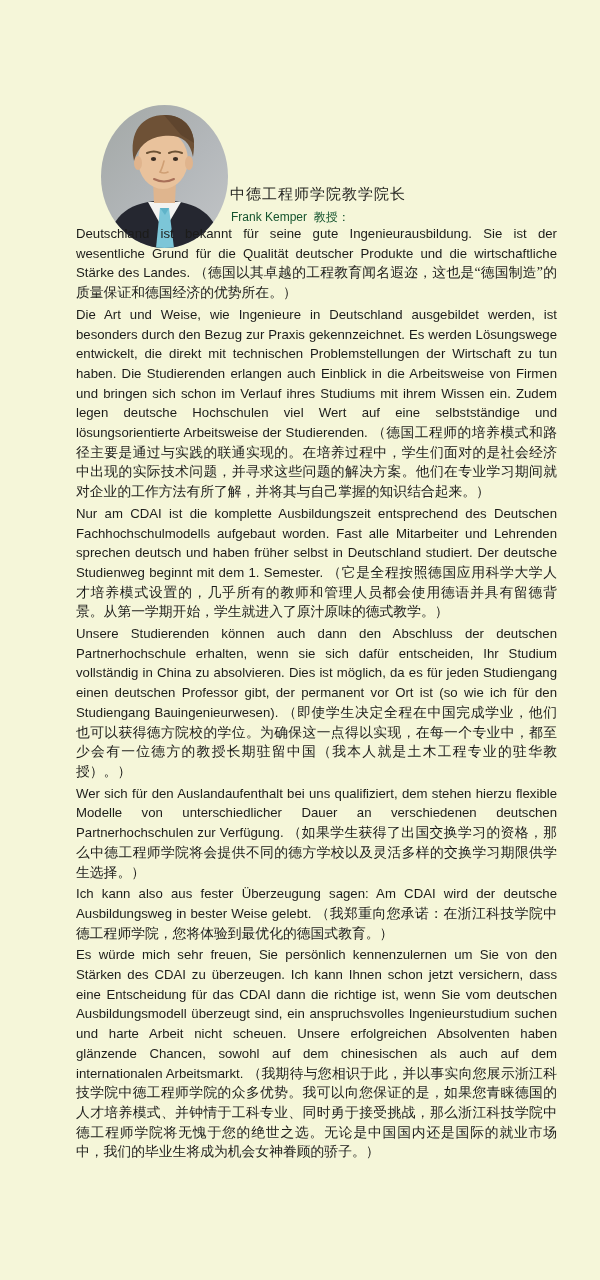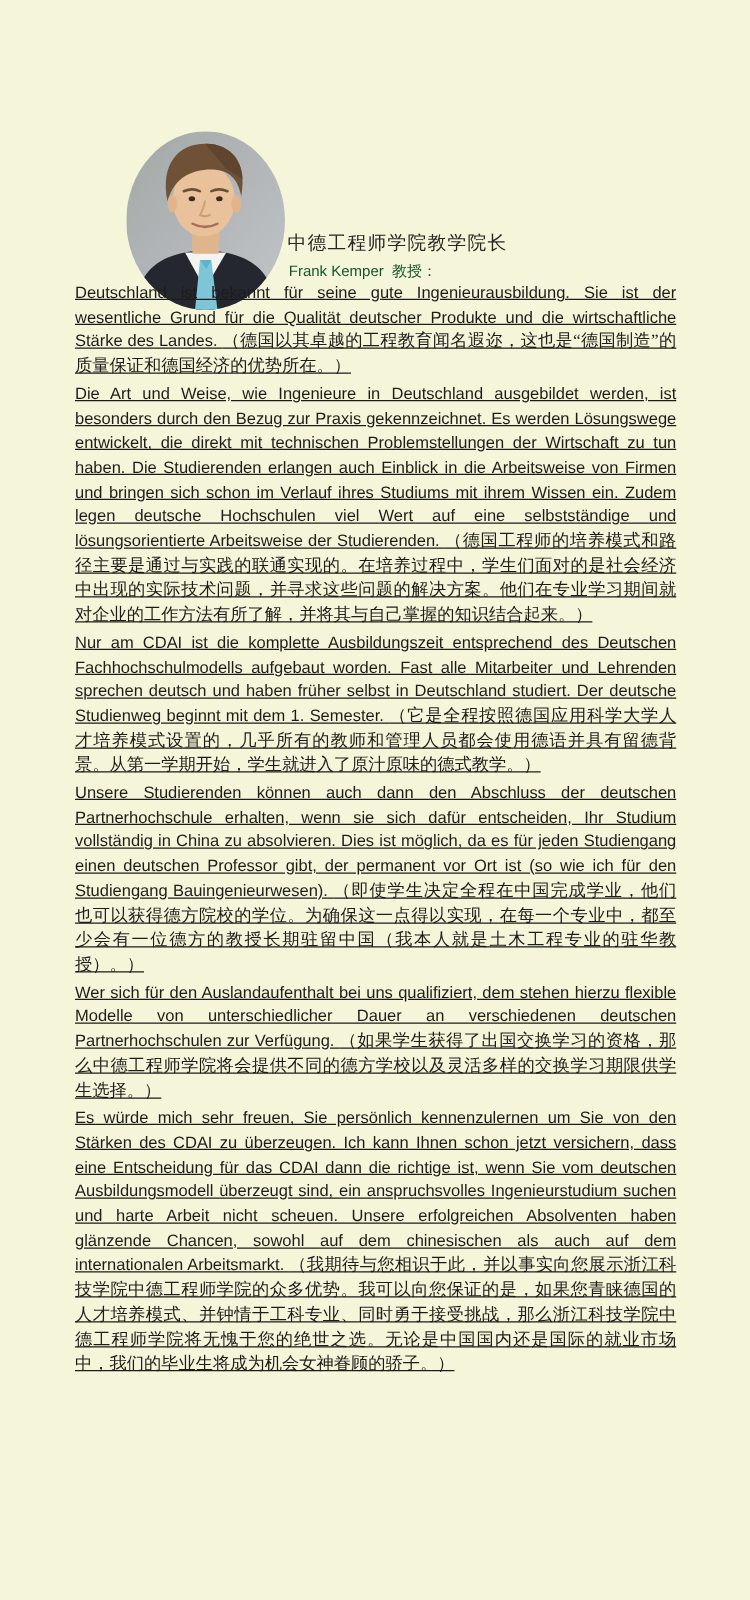--- a/index.html
+++ b/index.html
@@ -29,27 +29,26 @@
     white-space: pre;
   }
   .person-name {
     position: absolute; left: 231px; top: 165px;
     font-size: 12px; color: #14532d;
     white-space: pre;
   }
 
   
   .letter-body {
-    position: absolute; left: 60px; top: 224px;
+    position: absolute; left: 76px; top: 224px;
     width: 481px;
     text-align: justify;
     text-justify: inter-word;
     font-size: 13.2px;
     line-height: 19.7px;
-    text-decoration: underline;
   }
   .letter-body p { margin: 0 0 2px 0; }
   .zh {
     font-family: "Liberation Serif", serif;
     font-size: 13.8px;
   }
 </style>
 </head>
 <body>
 
@@ -101,16 +100,17 @@
     <div class="role-title">中德工程师学院教学院长</div>
     <div class="person-name">Frank Kemper  教授：</div>
   </div>
 
   <div class="letter-body">
     <p><span class="de">Deutschland ist bekannt für seine gute Ingenieurausbildung. Sie ist der wesentliche Grund für die Qualität deutscher Produkte und die wirtschaftliche Stärke des Landes. </span><span class="zh">（德国以其卓越的工程教育闻名遐迩，这也是“德国制造”的质量保证和德国经济的优势所在。）</span></p>
     <p><span class="de">Die Art und Weise, wie Ingenieure in Deutschland ausgebildet werden, ist besonders durch den Bezug zur Praxis gekennzeichnet. Es werden Lösungswege entwickelt, die direkt mit technischen Problemstellungen der Wirtschaft zu tun haben. Die Studierenden erlangen auch Einblick in die Arbeitsweise von Firmen und bringen sich schon im Verlauf ihres Studiums mit ihrem Wissen ein. Zudem legen deutsche Hochschulen viel Wert auf eine selbstständige und lösungsorientierte Arbeitsweise der Studierenden. </span><span class="zh">（德国工程师的培养模式和路径主要是通过与实践的联通实现的。在培养过程中，学生们面对的是社会经济中出现的实际技术问题，并寻求这些问题的解决方案。他们在专业学习期间就对企业的工作方法有所了解，并将其与自己掌握的知识结合起来。）</span></p>
     <p><span class="de">Nur am CDAI ist die komplette Ausbildungszeit entsprechend des Deutschen Fachhochschulmodells aufgebaut worden. Fast alle Mitarbeiter und Lehrenden sprechen deutsch und haben früher selbst in Deutschland studiert. Der deutsche Studienweg beginnt mit dem 1. Semester. </span><span class="zh">（它是全程按照德国应用科学大学人才培养模式设置的，几乎所有的教师和管理人员都会使用德语并具有留德背景。从第一学期开始，学生就进入了原汁原味的德式教学。）</span></p>
     <p><span class="de">Unsere Studierenden können auch dann den Abschluss der deutschen Partnerhochschule erhalten, wenn sie sich dafür entscheiden, Ihr Studium vollständig in China zu absolvieren. Dies ist möglich, da es für jeden Studiengang einen deutschen Professor gibt, der permanent vor Ort ist (so wie ich für den Studiengang Bauingenieurwesen). </span><span class="zh">（即使学生决定全程在中国完成学业，他们也可以获得德方院校的学位。为确保这一点得以实现，在每一个专业中，都至少会有一位德方的教授长期驻留中国（我本人就是土木工程专业的驻华教授）。）</span></p>
     <p><span class="de">Wer sich für den Auslandaufenthalt bei uns qualifiziert, dem stehen hierzu flexible Modelle von unterschiedlicher Dauer an verschiedenen deutschen Partnerhochschulen zur Verfügung. </span><span class="zh">（如果学生获得了出国交换学习的资格，那么中德工程师学院将会提供不同的德方学校以及灵活多样的交换学习期限供学生选择。）</span></p>
+    <p><span class="de">Ich kann also aus fester Überzeugung sagen: Am CDAI wird der deutsche Ausbildungsweg in bester Weise gelebt. </span><span class="zh">（我郑重向您承诺：在浙江科技学院中德工程师学院，您将体验到最优化的德国式教育。）</span></p>
     <p><span class="de">Es würde mich sehr freuen, Sie persönlich kennenzulernen um Sie von den Stärken des CDAI zu überzeugen. Ich kann Ihnen schon jetzt versichern, dass eine Entscheidung für das CDAI dann die richtige ist, wenn Sie vom deutschen Ausbildungsmodell überzeugt sind, ein anspruchsvolles Ingenieurstudium suchen und harte Arbeit nicht scheuen. Unsere erfolgreichen Absolventen haben glänzende Chancen, sowohl auf dem chinesischen als auch auf dem internationalen Arbeitsmarkt. </span><span class="zh">（我期待与您相识于此，并以事实向您展示浙江科技学院中德工程师学院的众多优势。我可以向您保证的是，如果您青睐德国的人才培养模式、并钟情于工科专业、同时勇于接受挑战，那么浙江科技学院中德工程师学院将无愧于您的绝世之选。无论是中国国内还是国际的就业市场中，我们的毕业生将成为机会女神眷顾的骄子。）</span></p>
   </div>
 
 </div>
 
 </body></html>

